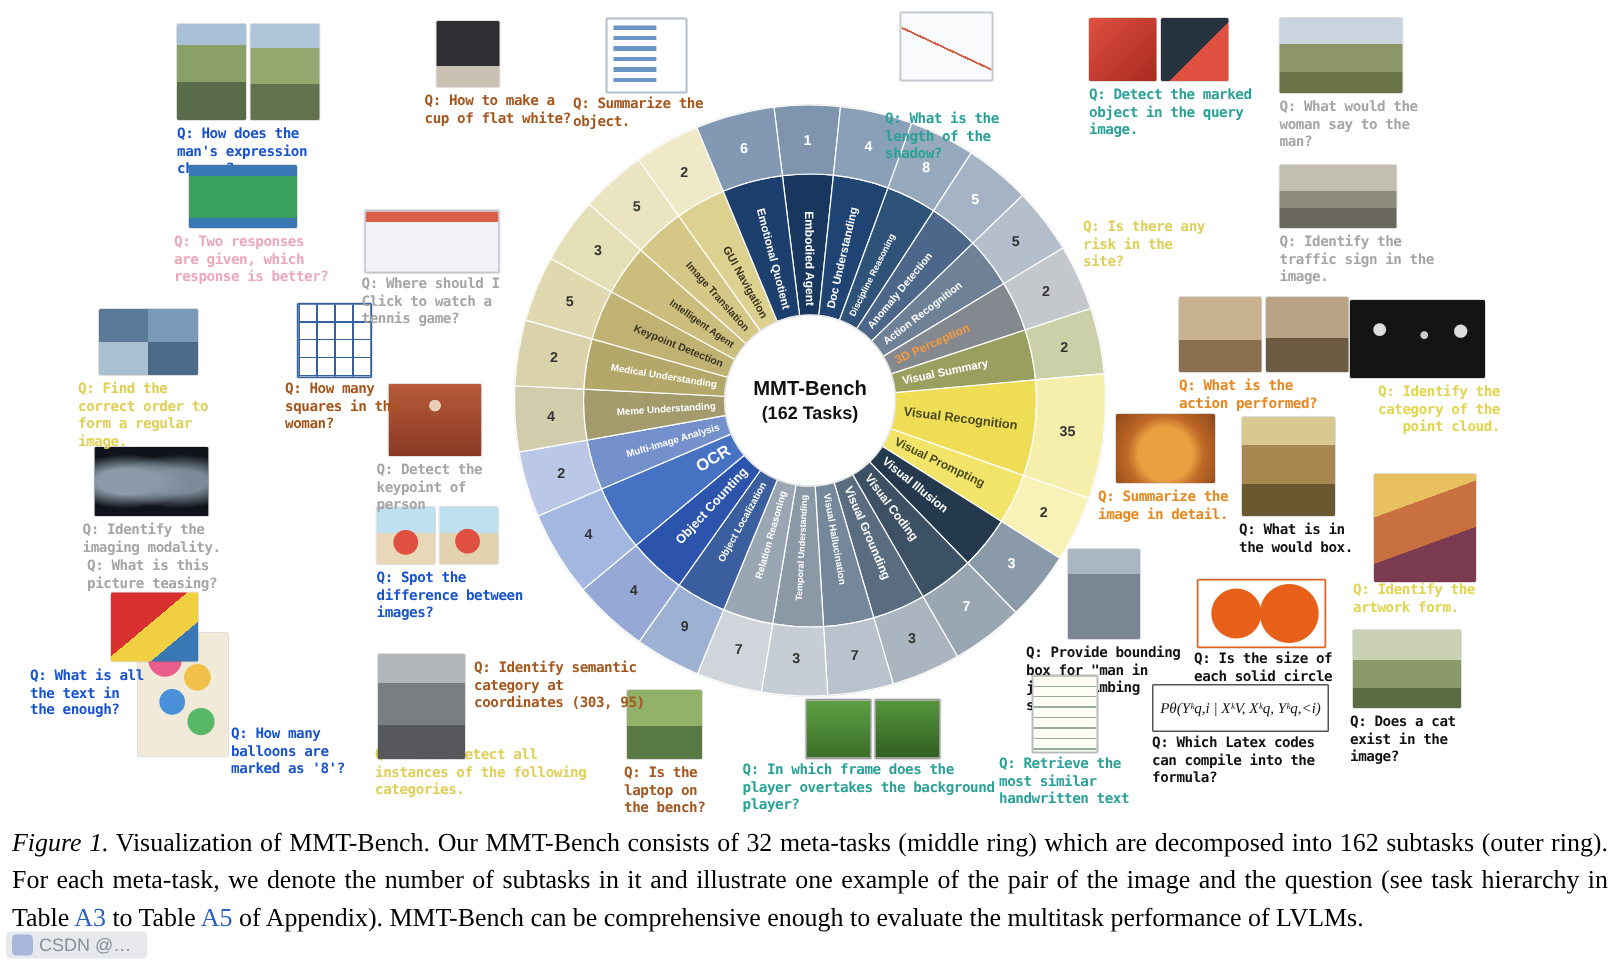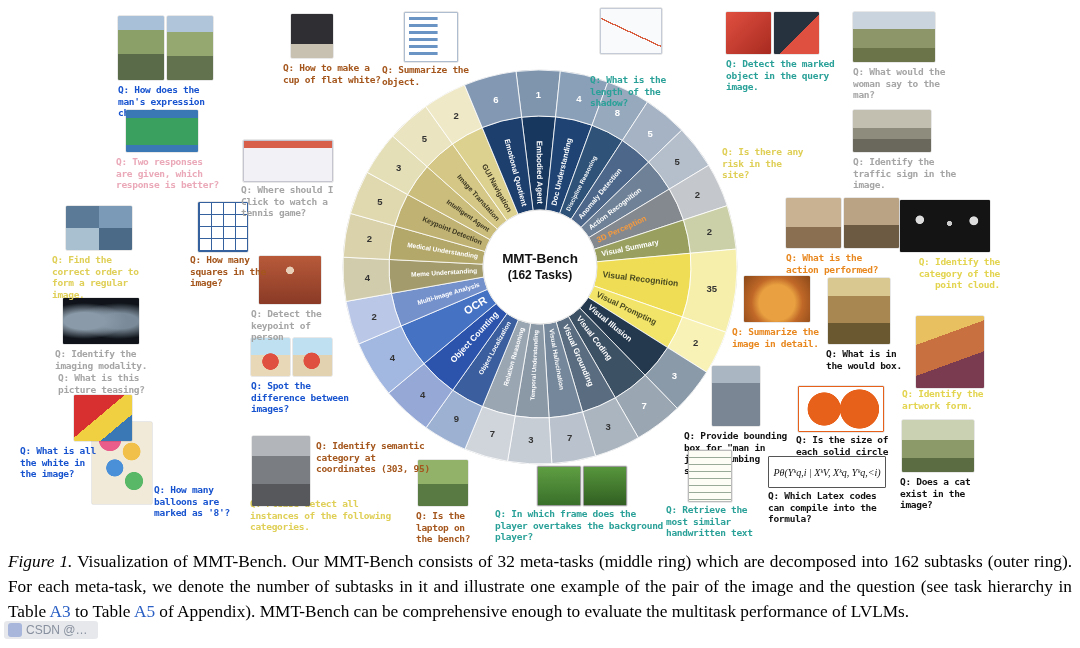--- a/index.html
+++ b/index.html
@@ -231,41 +231,41 @@
       <div class="example" style="left: 252px; top: 436px;">
         <div class="thumb" style="left: 0px; top: 0px; width: 58px; height: 70px; background: linear-gradient(rgb(178, 182, 186) 0px, rgb(178, 182, 186) 28%, rgb(122, 126, 130) 28%, rgb(122, 126, 130) 68%, rgb(86, 88, 92) 68%);"></div>
         <div class="q" style="width: 114px; left: 64px; top: 4px; color: rgb(164, 86, 28);">Q: Identify semantic category at coordinates (303, 95)</div>
       </div>
       <div class="example" style="left: 92px; top: 422px;">
         <div class="thumb" style="left: 0px; top: 0px; width: 60px; height: 82px; background: radial-gradient(circle at 30% 22%, rgb(232, 93, 138) 0px, rgb(232, 93, 138) 14%, transparent 15%), radial-gradient(circle at 66% 36%, rgb(240, 192, 74) 0px, rgb(240, 192, 74) 13%, transparent 14%), radial-gradient(circle at 38% 56%, rgb(74, 144, 216) 0px, rgb(74, 144, 216) 14%, transparent 15%), radial-gradient(circle at 70% 72%, rgb(88, 184, 104) 0px, rgb(88, 184, 104) 12%, transparent 13%), rgb(242, 234, 216);"></div>
         <div class="q" style="width: 102px; left: 62px; top: 62px; color: rgb(23, 83, 207);">Q: How many balloons are marked as '8'?</div>
       </div>
       <div class="example" style="left: 20px; top: 393px;">
         <div class="thumb" style="left: 54px; top: 2px; width: 58px; height: 46px; background: linear-gradient(140deg, rgb(216, 48, 48) 0px, rgb(216, 48, 48) 45%, rgb(240, 208, 64) 45%, rgb(240, 208, 64) 72%, rgb(58, 120, 181) 72%);"></div>
-        <div class="q" style="width: 76px; left: 0px; top: 52px; color: rgb(23, 83, 207);">Q: What is all the white in the image?</div>
+        <div class="q" style="width: 76px; left: 0px; top: 52px; color: rgb(23, 83, 207);">Q: What is all the text in the enough?</div>
       </div>
       <div class="example" style="left: 58px; top: 372px;">
         <div class="q" style="width: 100px; left: 0px; top: 0px; color: rgb(165, 165, 165);">Q: What is this picture teasing?</div>
       </div>
       <div class="example" style="left: 55px; top: 298px;">
         <div class="thumb" style="left: 8px; top: 0px; width: 76px; height: 46px; background: radial-gradient(at 28% 50%, rgb(138, 154, 168) 0px, rgb(138, 154, 168) 26%, transparent 55%), radial-gradient(at 74% 50%, rgb(122, 138, 152) 0px, rgb(122, 138, 152) 24%, transparent 55%), rgb(16, 20, 26);"></div>
         <div class="q" style="width: 96px; left: 0px; top: 50px; color: rgb(165, 165, 165);">Q: Identify the imaging modality.</div>
       </div>
       <div class="example" style="left: 251px; top: 338px;">
         <div class="thumb" style="left: 0px; top: 0px; width: 39px; height: 38px; background: radial-gradient(circle at 50% 62%, rgb(224, 80, 64) 0px, rgb(224, 80, 64) 26%, transparent 28%), linear-gradient(rgb(191, 224, 240) 0px, rgb(191, 224, 240) 45%, rgb(232, 216, 184) 45%);"></div>
         <div class="thumb" style="left: 42px; top: 0px; width: 39px; height: 38px; background: radial-gradient(circle at 48% 60%, rgb(224, 80, 64) 0px, rgb(224, 80, 64) 26%, transparent 28%), linear-gradient(rgb(191, 224, 240) 0px, rgb(191, 224, 240) 45%, rgb(226, 210, 176) 45%);"></div>
         <div class="q" style="width: 98px; left: 0px; top: 42px; color: rgb(23, 83, 207);">Q: Spot the difference between images?</div>
       </div>
       <div class="example" style="left: 251px; top: 256px;">
         <div class="thumb" style="left: 8px; top: 0px; width: 62px; height: 48px; background: radial-gradient(circle at 50% 30%, rgb(232, 208, 184) 0px, rgb(232, 208, 184) 8%, transparent 9%), linear-gradient(rgb(184, 90, 58), rgb(138, 58, 38));"></div>
         <div class="q" style="width: 92px; left: 0px; top: 52px; color: rgb(165, 165, 165);">Q: Detect the keypoint of person</div>
       </div>
       <div class="example" style="left: 190px; top: 202px;">
         <div class="thumb" style="left: 8px; top: 0px; width: 48px; height: 48px; background: repeating-linear-gradient(0deg, rgb(53, 98, 159) 0px, rgb(53, 98, 159) 1px, transparent 1px, transparent 12px), repeating-linear-gradient(90deg, rgb(53, 98, 159) 0px, rgb(53, 98, 159) 1px, transparent 1px, transparent 12px), rgb(255, 255, 255); border: 1px solid rgb(53, 98, 159);"></div>
-        <div class="q" style="width: 92px; left: 0px; top: 52px; color: rgb(164, 86, 28);">Q: How many squares in the image?</div>
+        <div class="q" style="width: 92px; left: 0px; top: 52px; color: rgb(164, 86, 28);">Q: How many squares in the woman?</div>
       </div>
       <div class="example" style="left: 52px; top: 206px;">
         <div class="thumb" style="left: 14px; top: 0px; width: 66px; height: 44px; background: conic-gradient(rgb(122, 154, 184) 0deg, rgb(122, 154, 184) 25%, rgb(74, 106, 136) 25%, rgb(74, 106, 136) 50%, rgb(168, 192, 208) 50%, rgb(168, 192, 208) 75%, rgb(90, 122, 152) 75%);"></div>
         <div class="q" style="width: 94px; left: 0px; top: 48px; color: rgb(223, 207, 86);">Q: Find the correct order to form a regular image.</div>
       </div>
       <div class="example" style="left: 116px; top: 110px;">
         <div class="thumb" style="left: 10px; top: 0px; width: 72px; height: 42px; background: linear-gradient(rgb(58, 120, 181) 0px, rgb(58, 120, 181) 18%, rgb(58, 160, 96) 18%, rgb(58, 160, 96) 84%, rgb(58, 120, 181) 84%);"></div>
         <div class="q" style="width: 104px; left: 0px; top: 46px; color: rgb(234, 168, 184);">Q: Two responses are given, which response is better?</div>
       </div>
       <div class="example" style="left: 241px; top: 140px;">

